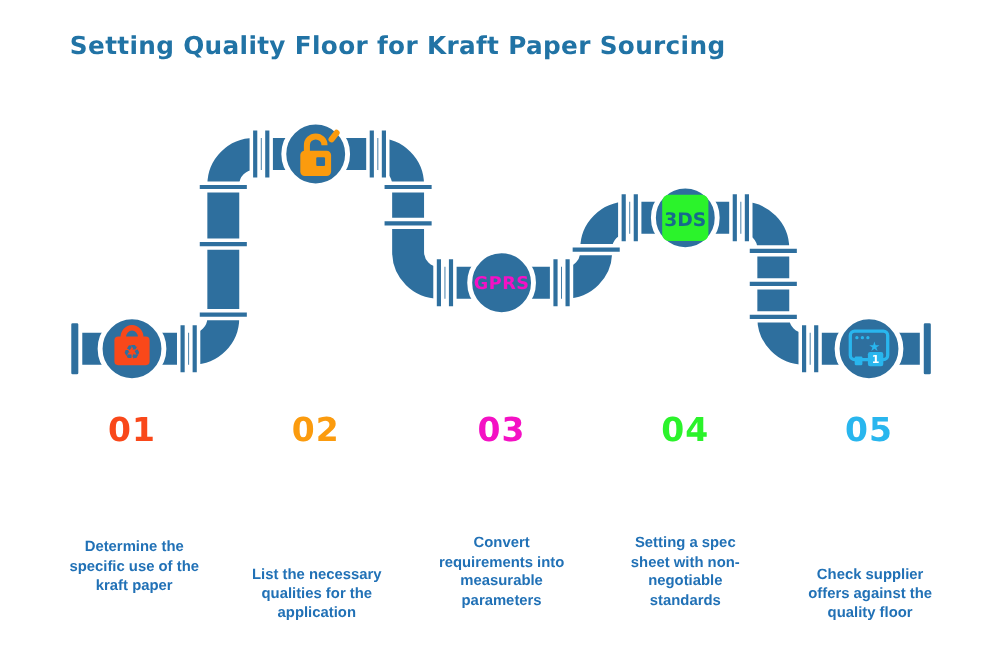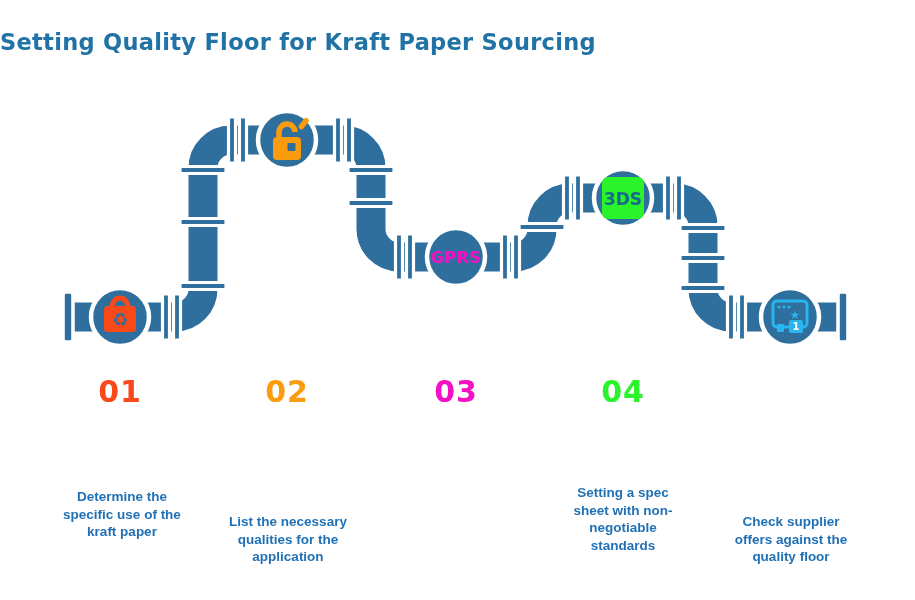--- a/index.html
+++ b/index.html
@@ -3,21 +3,21 @@
 <meta charset="utf-8">
 <style>
   html,body{margin:0;padding:0;background:#fff;}
   .canvas{
     position:relative;width:915px;height:600px;overflow:hidden;
     background:var(--color-background,#fff);
     font-family:"Liberation Sans",sans-serif;
   }
   .title{
     position:absolute;left:0;top:29px;width:723px;margin:0;
-    font-size:22.5px;font-weight:700;letter-spacing:.3px;
+    text-align:center;font-size:22.5px;font-weight:700;letter-spacing:.3px;
     color:var(--color-title);
     font-family:"DejaVu Sans",sans-serif;
   }
   .num{
     position:absolute;top:359px;width:84px;text-align:center;
     font-size:30px;font-weight:700;letter-spacing:1px;
     font-family:"DejaVu Sans",sans-serif;
     margin-top:15px;
   }
   .num-1{left:78px;color:var(--color-step1);}
@@ -150,20 +150,22 @@
         <text x="796" y="330" font-size="10" text-anchor="middle" class="icon-text" style="fill:var(--color-icon5-badge-text)">1</text>
       </g>
     </g>
   </svg>
 
   
   <div class="num num-1">01</div>
   <div class="num num-2">02</div>
   <div class="num num-3">03</div>
   <div class="num num-4">04</div>
+  <div class="num num-5">05</div>
 
   
   <div class="desc desc-1">Determine the specific use of the kraft paper</div>
   <div class="desc desc-2">List the necessary qualities for the application</div>
+  <div class="desc desc-3">Convert requirements into measurable parameters</div>
   <div class="desc desc-4">Setting a spec sheet with non-negotiable standards</div>
   <div class="desc desc-5">Check supplier offers against the quality floor</div>
 
 </div>
 
 </body></html>

